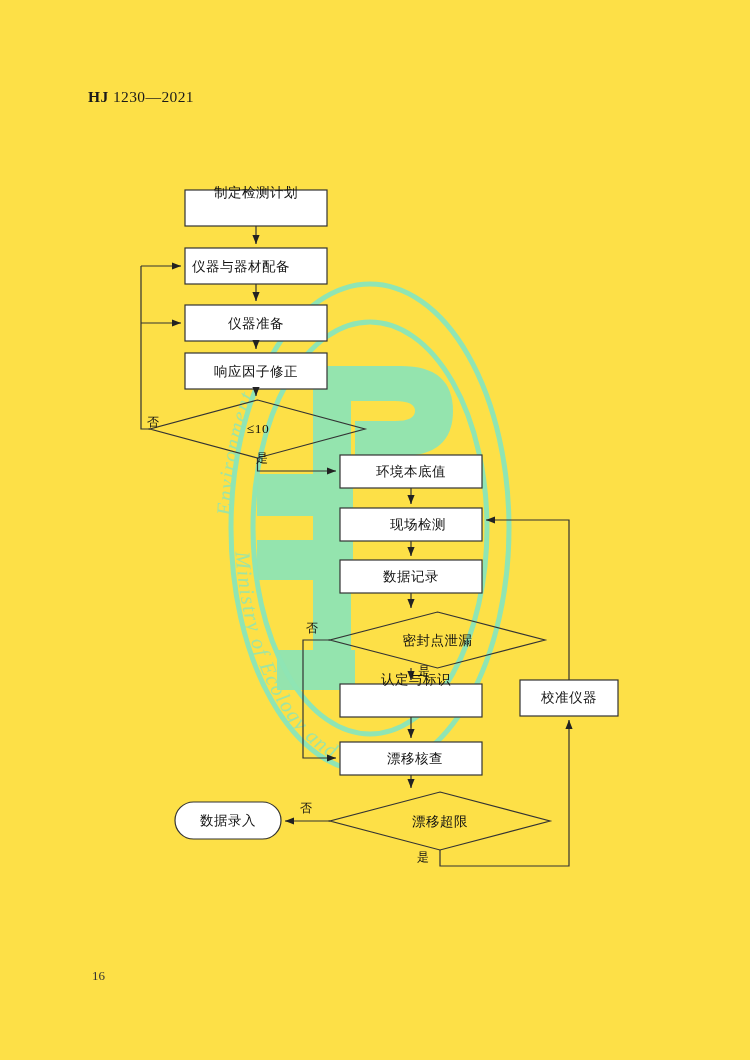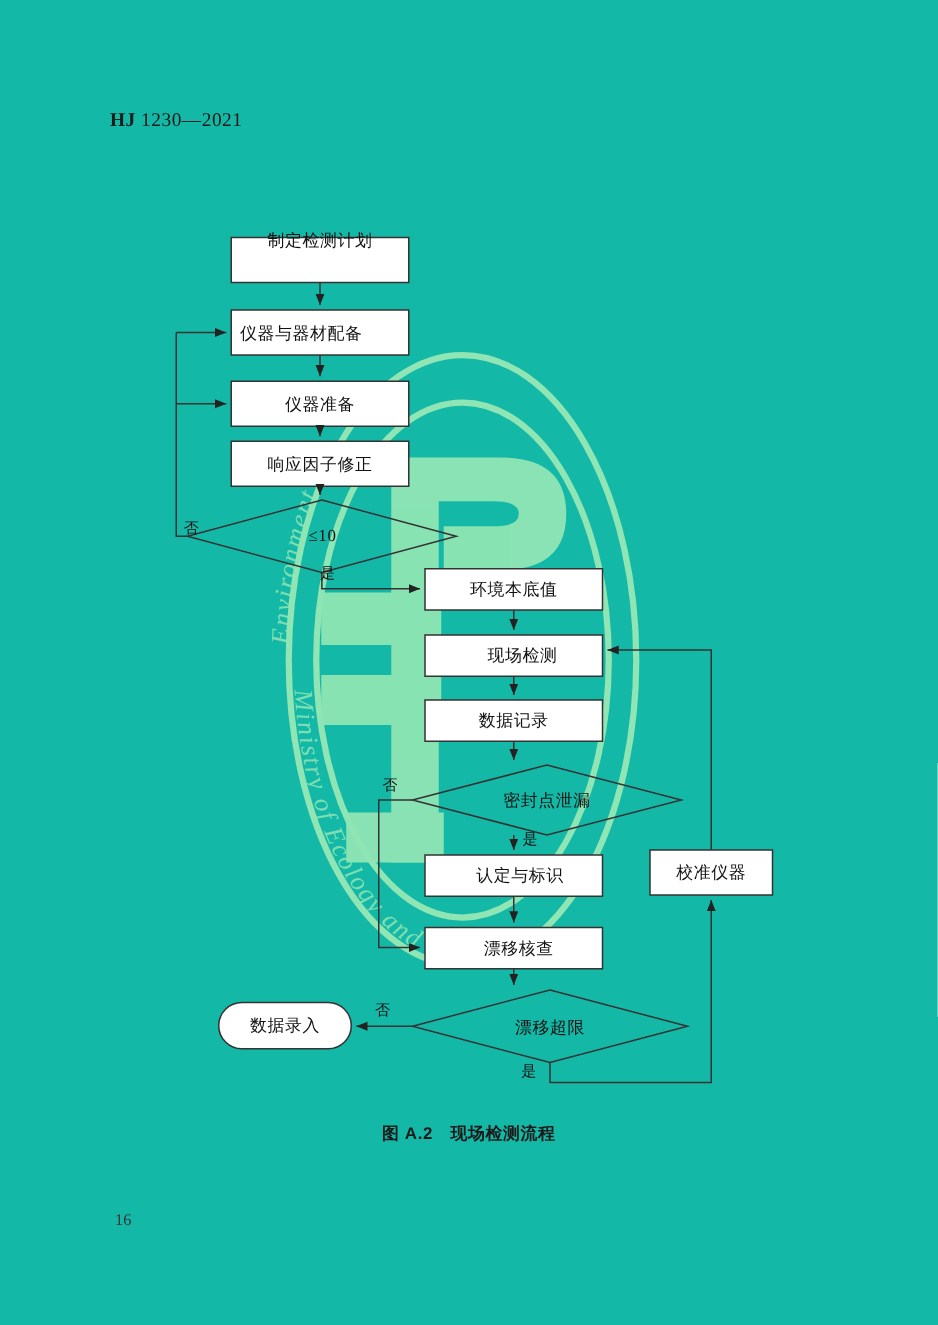--- a/index.html
+++ b/index.html
@@ -13,21 +13,21 @@
     position: relative;
     font-family: "Liberation Serif", "DejaVu Serif", serif;
     color: #1a1a1a;
     overflow: hidden;
   }
   #page {
     position: absolute;
     left: 0; top: 0;
     width: 750px;
     height: 1060px;
-    background: #14b8a6;
+    background: #fde047;
   }
 
   
   .doc-header {
     position: absolute;
     left: 88px;
     top: 88px;
     font-size: 15.5px;
     letter-spacing: 0.4px;
     white-space: nowrap;
@@ -209,32 +209,29 @@
 
   <div class="node-label" style="left:185px; top:184px; width:142px;">制定检测计划</div>
   <div class="node-label" style="left:185px; top:258px; width:112px;">仪器与器材配备</div>
   <div class="node-label" style="left:185px; top:315px; width:142px;">仪器准备</div>
   <div class="node-label" style="left:185px; top:363px; width:142px;">响应因子修正</div>
   <div class="node-label" style="left:222px; top:421px; width:72px;">≤10</div>
   <div class="node-label" style="left:340px; top:463px; width:142px;">环境本底值</div>
   <div class="node-label" style="left:340px; top:516px; width:156px;">现场检测</div>
   <div class="node-label" style="left:340px; top:568px; width:142px;">数据记录</div>
   <div class="node-label" style="left:375px; top:632px; width:125px;">密封点泄漏</div>
-  <div class="node-label" style="left:340px; top:692px; width:152px;font-family:Liberation Mono, monospace;">认定与标识</div>
+  <div class="node-label" style="left:340px; top:671px; width:152px;font-family:Liberation Mono, monospace;">认定与标识</div>
   <div class="node-label" style="left:344px; top:750px; width:142px;">漂移核查</div>
   <div class="node-label" style="left:520px; top:689px; width:98px;">校准仪器</div>
   <div class="node-label" style="left:380px; top:813px; width:120px;">漂移超限</div>
   <div class="node-label" style="left:175px; top:812px; width:106px;">数据录入</div>
 
   <div class="edge-label" style="left:147px; top:414px;">否</div>
   <div class="edge-label" style="left:256px; top:450px;">是</div>
   <div class="edge-label" style="left:306px; top:620px;">否</div>
   <div class="edge-label" style="left:418px; top:663px;">是</div>
   <div class="edge-label" style="left:300px; top:800px;">否</div>
   <div class="edge-label" style="left:417px; top:849px;">是</div>
 
-  <div class="figure-caption">
-    <span>图 A.2</span><span class="cap-gap"></span><span>现场检测流程</span>
-  </div>
 
   <div class="page-number">16</div>
 
 </div>
 
 </body></html>

